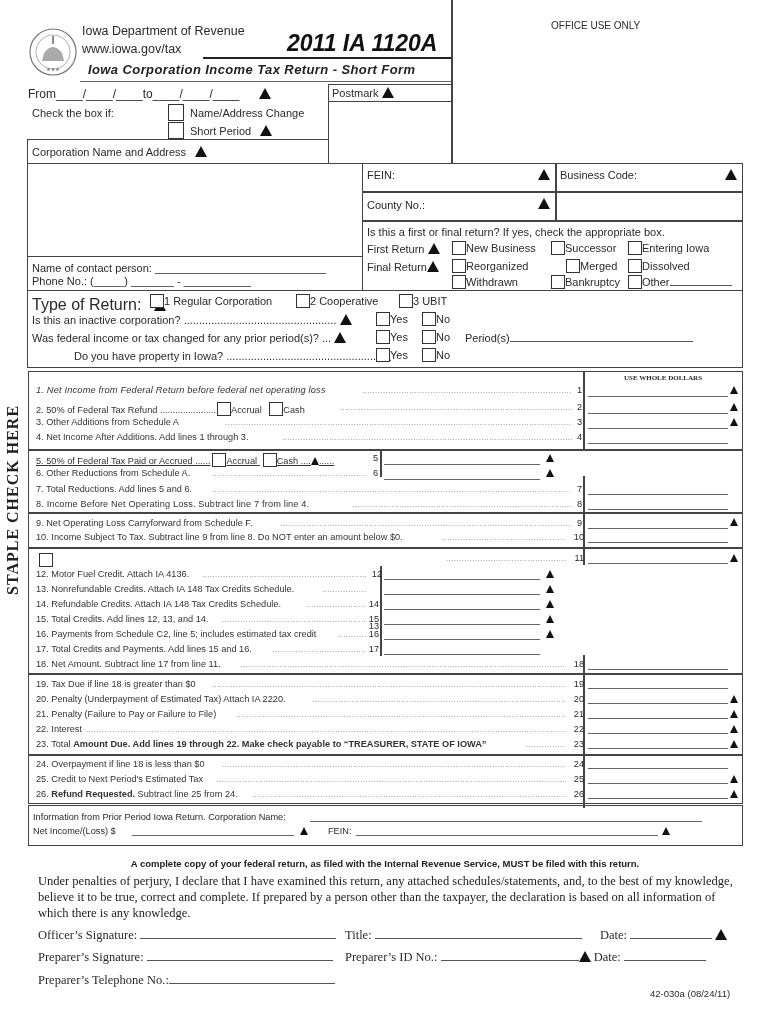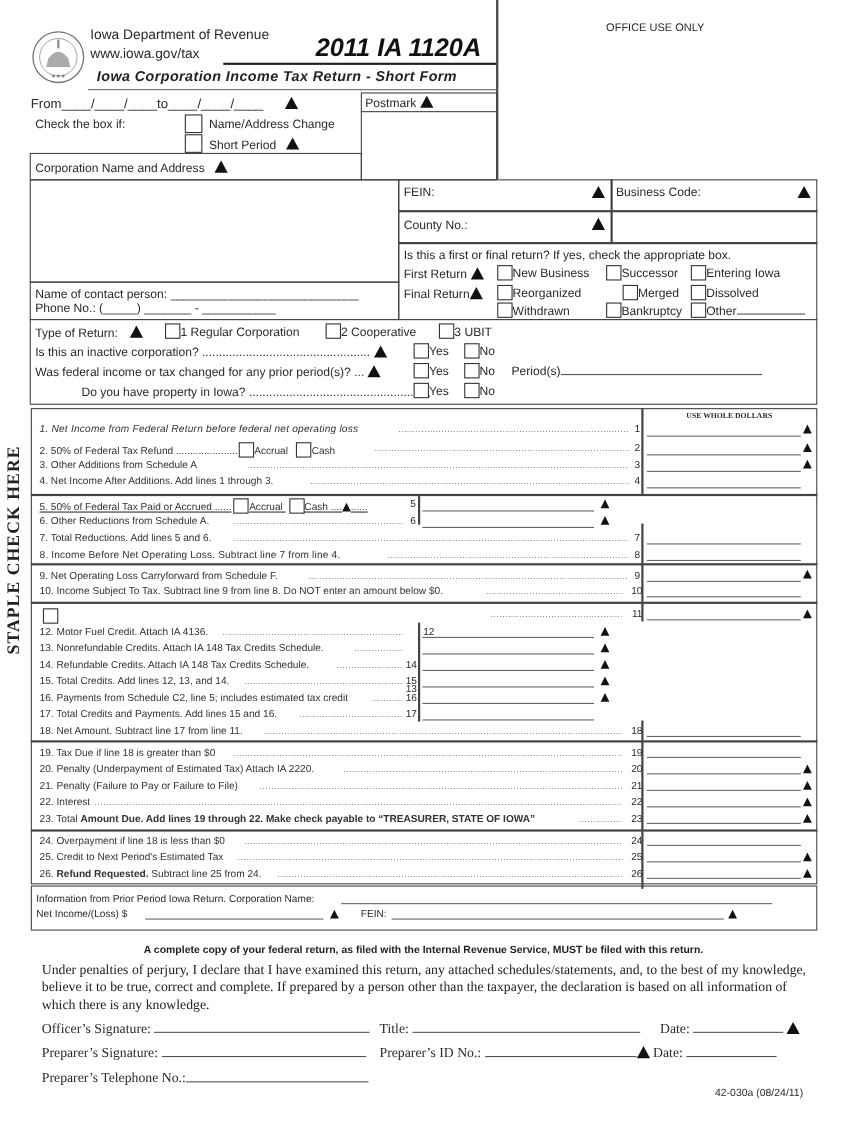--- a/index.html
+++ b/index.html
@@ -88,21 +88,21 @@
 
 <div class="abs" style="left:452px; top:259px; font-size:11px; white-space:nowrap;"><span class="cb"></span><span>Reorganized</span></div>
 <div class="abs" style="left:518px; top:259px; font-size:11px; white-space:nowrap;padding-left:48px;"><span class="cb"></span><span>Merged</span></div>
 <div class="abs" style="left:628px; top:259px; font-size:11px; white-space:nowrap;"><span class="cb"></span><span>Dissolved</span></div>
 
 <div class="abs" style="left:452px; top:275px; font-size:11px; white-space:nowrap;"><span class="cb"></span><span>Withdrawn</span></div>
 <div class="abs" style="left:551px; top:275px; font-size:11px; white-space:nowrap;"><span class="cb"></span><span>Bankruptcy</span></div>
 <div class="abs" style="left:628px; top:275px; font-size:11px; white-space:nowrap;"><span class="cb"></span><span>Other</span><span class="uline" style="width:62px;"></span></div>
 
 <div class="box" style="left:27px; top:290px; width:716px; height:78px;"></div>
-<div class="abs" style="left:32px; top:296px; font-size:11px; white-space:nowrap;"><span>Type of Return:</span> <span class="tri" style="margin-left:8px;"></span></div>
+<div class="abs" style="left:32px; top:296px; font-size:16px; white-space:nowrap;"><span>Type of Return:</span> <span class="tri" style="margin-left:8px;"></span></div>
 <div class="abs" style="left:150px; top:294px; font-size:11px; white-space:nowrap;"><span class="cb"></span><span>1 Regular Corporation</span></div>
 <div class="abs" style="left:296px; top:294px; font-size:11px; white-space:nowrap;"><span class="cb"></span><span>2 Cooperative</span></div>
 <div class="abs" style="left:399px; top:294px; font-size:11px; white-space:nowrap;"><span class="cb"></span><span>3 UBIT</span></div>
 
 <div class="abs" style="left:32px; top:314px; font-size:11px; white-space:nowrap;"><span>Is this an inactive corporation? ..................................................</span> <span class="tri"></span></div>
 <div class="abs" style="left:32px; top:332px; font-size:11px; white-space:nowrap;"><span>Was federal income or tax changed for any prior period(s)? ...</span> <span class="tri"></span></div>
 <div class="abs" style="left:32px; top:350px; font-size:11px; white-space:nowrap;padding-left:42px;"><span>Do you have property in Iowa? .................................................</span> <span class="tri"></span></div>
 
 <div class="abs" style="left:376px; top:312px; font-size:11px;"><span class="cb"></span><span>Yes</span></div>
 <div class="abs" style="left:422px; top:312px; font-size:11px;"><span class="cb"></span><span>No</span></div>
@@ -188,21 +188,21 @@
 <div class="ans" style="left:588px; top:542px; width:140px;"></div>
 
 <div class="row" style="top:553px; white-space:pre;"> <span class="cb"></span></div>
 <div class="dots" style="left:446px; top:554px; width:120px;">.....................................................</div>
 <div class="lnum" style="left:564px; top:553px;">11</div>
 <div class="ans" style="left:588px; top:563px; width:140px;"></div>
 <span class="tri sm abs" style="left:730px; top:554px;"></span>
 
 <div class="row" style="top:569px;">12. Motor Fuel Credit. Attach IA 4136.</div>
 <div class="dots" style="left:202px; top:570px; width:164px;">.........................................................................</div>
-<div class="lnum" style="left:375px; top:569px;text-align:right;">12</div>
+<div class="lnum" style="left:362px; top:569px;text-align:right;">12</div>
 <div class="ans" style="left:384px; top:579px; width:156px;"></div>
 <span class="tri sm abs" style="left:546px; top:570px;"></span>
 
 <div class="row" style="top:584px;">13. Nonrefundable Credits. Attach IA 148 Tax Credits Schedule.</div>
 <div class="dots" style="left:322px; top:585px; width:44px;">......................</div>
 <div class="lnum" style="left:359px; top:584px;margin-top:37px;">13</div>
 <div class="ans" style="left:384px; top:594px; width:156px;"></div>
 <span class="tri sm abs" style="left:546px; top:585px;"></span>
 
 <div class="row" style="top:599px;">14. Refundable Credits. Attach IA 148 Tax Credits Schedule.</div>

